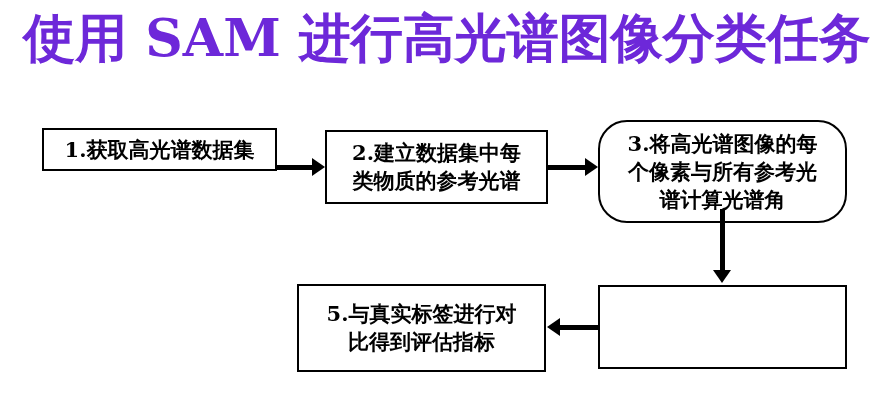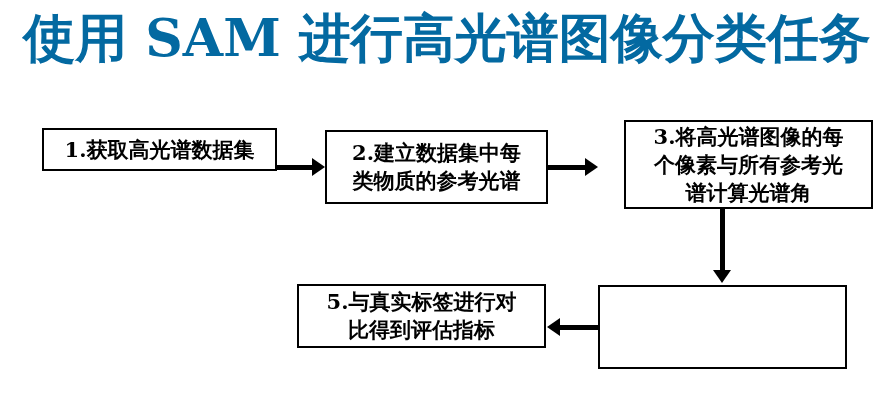--- a/index.html
+++ b/index.html
@@ -24,21 +24,21 @@
     left: 0px;
     top: 8px;
     width: 894px;
     text-align: center;
     font-family: "DejaVu Serif", "Liberation Serif", serif;
     font-weight: bold;
     font-size: 52px;
     line-height: 60px;
     letter-spacing: 0px;
     white-space: nowrap;
-    color: #0369a1;
+    color: #6d28d9;
   }
   .node {
     position: absolute;
     box-sizing: border-box;
     border: 2px solid #000000;
     background: #ffffff;
     display: flex;
     align-items: center;
     justify-content: center;
     text-align: center;
@@ -49,23 +49,23 @@
     color: #000000;
     padding: 2px 6px;
   }
   .node .node-text {
     display: block;
     width: 100%;
   }
   
   #node-1 { left: 42px;  top: 128px; width: 235px; height: 43px; }
   #node-2 { left: 325px; top: 130px; width: 223px; height: 74px; }
-  #node-3 { left: 624px; top: 120px; width: 249px; height: 89px; }
+  #node-3 { left: 598px; top: 120px; width: 249px; height: 103px; border-radius: 29px; }
   #node-4 { left: 598px; top: 285px; width: 249px; height: 84px; }
-  #node-5 { left: 297px; top: 284px; width: 249px; height: 64px; }
+  #node-5 { left: 297px; top: 284px; width: 249px; height: 88px; }
 
   
   .conn {
     position: absolute;
     background: #000000;
   }
   .conn-h { height: 5px; }
   .conn-v { width: 5px; }
 
   .arrowhead {

